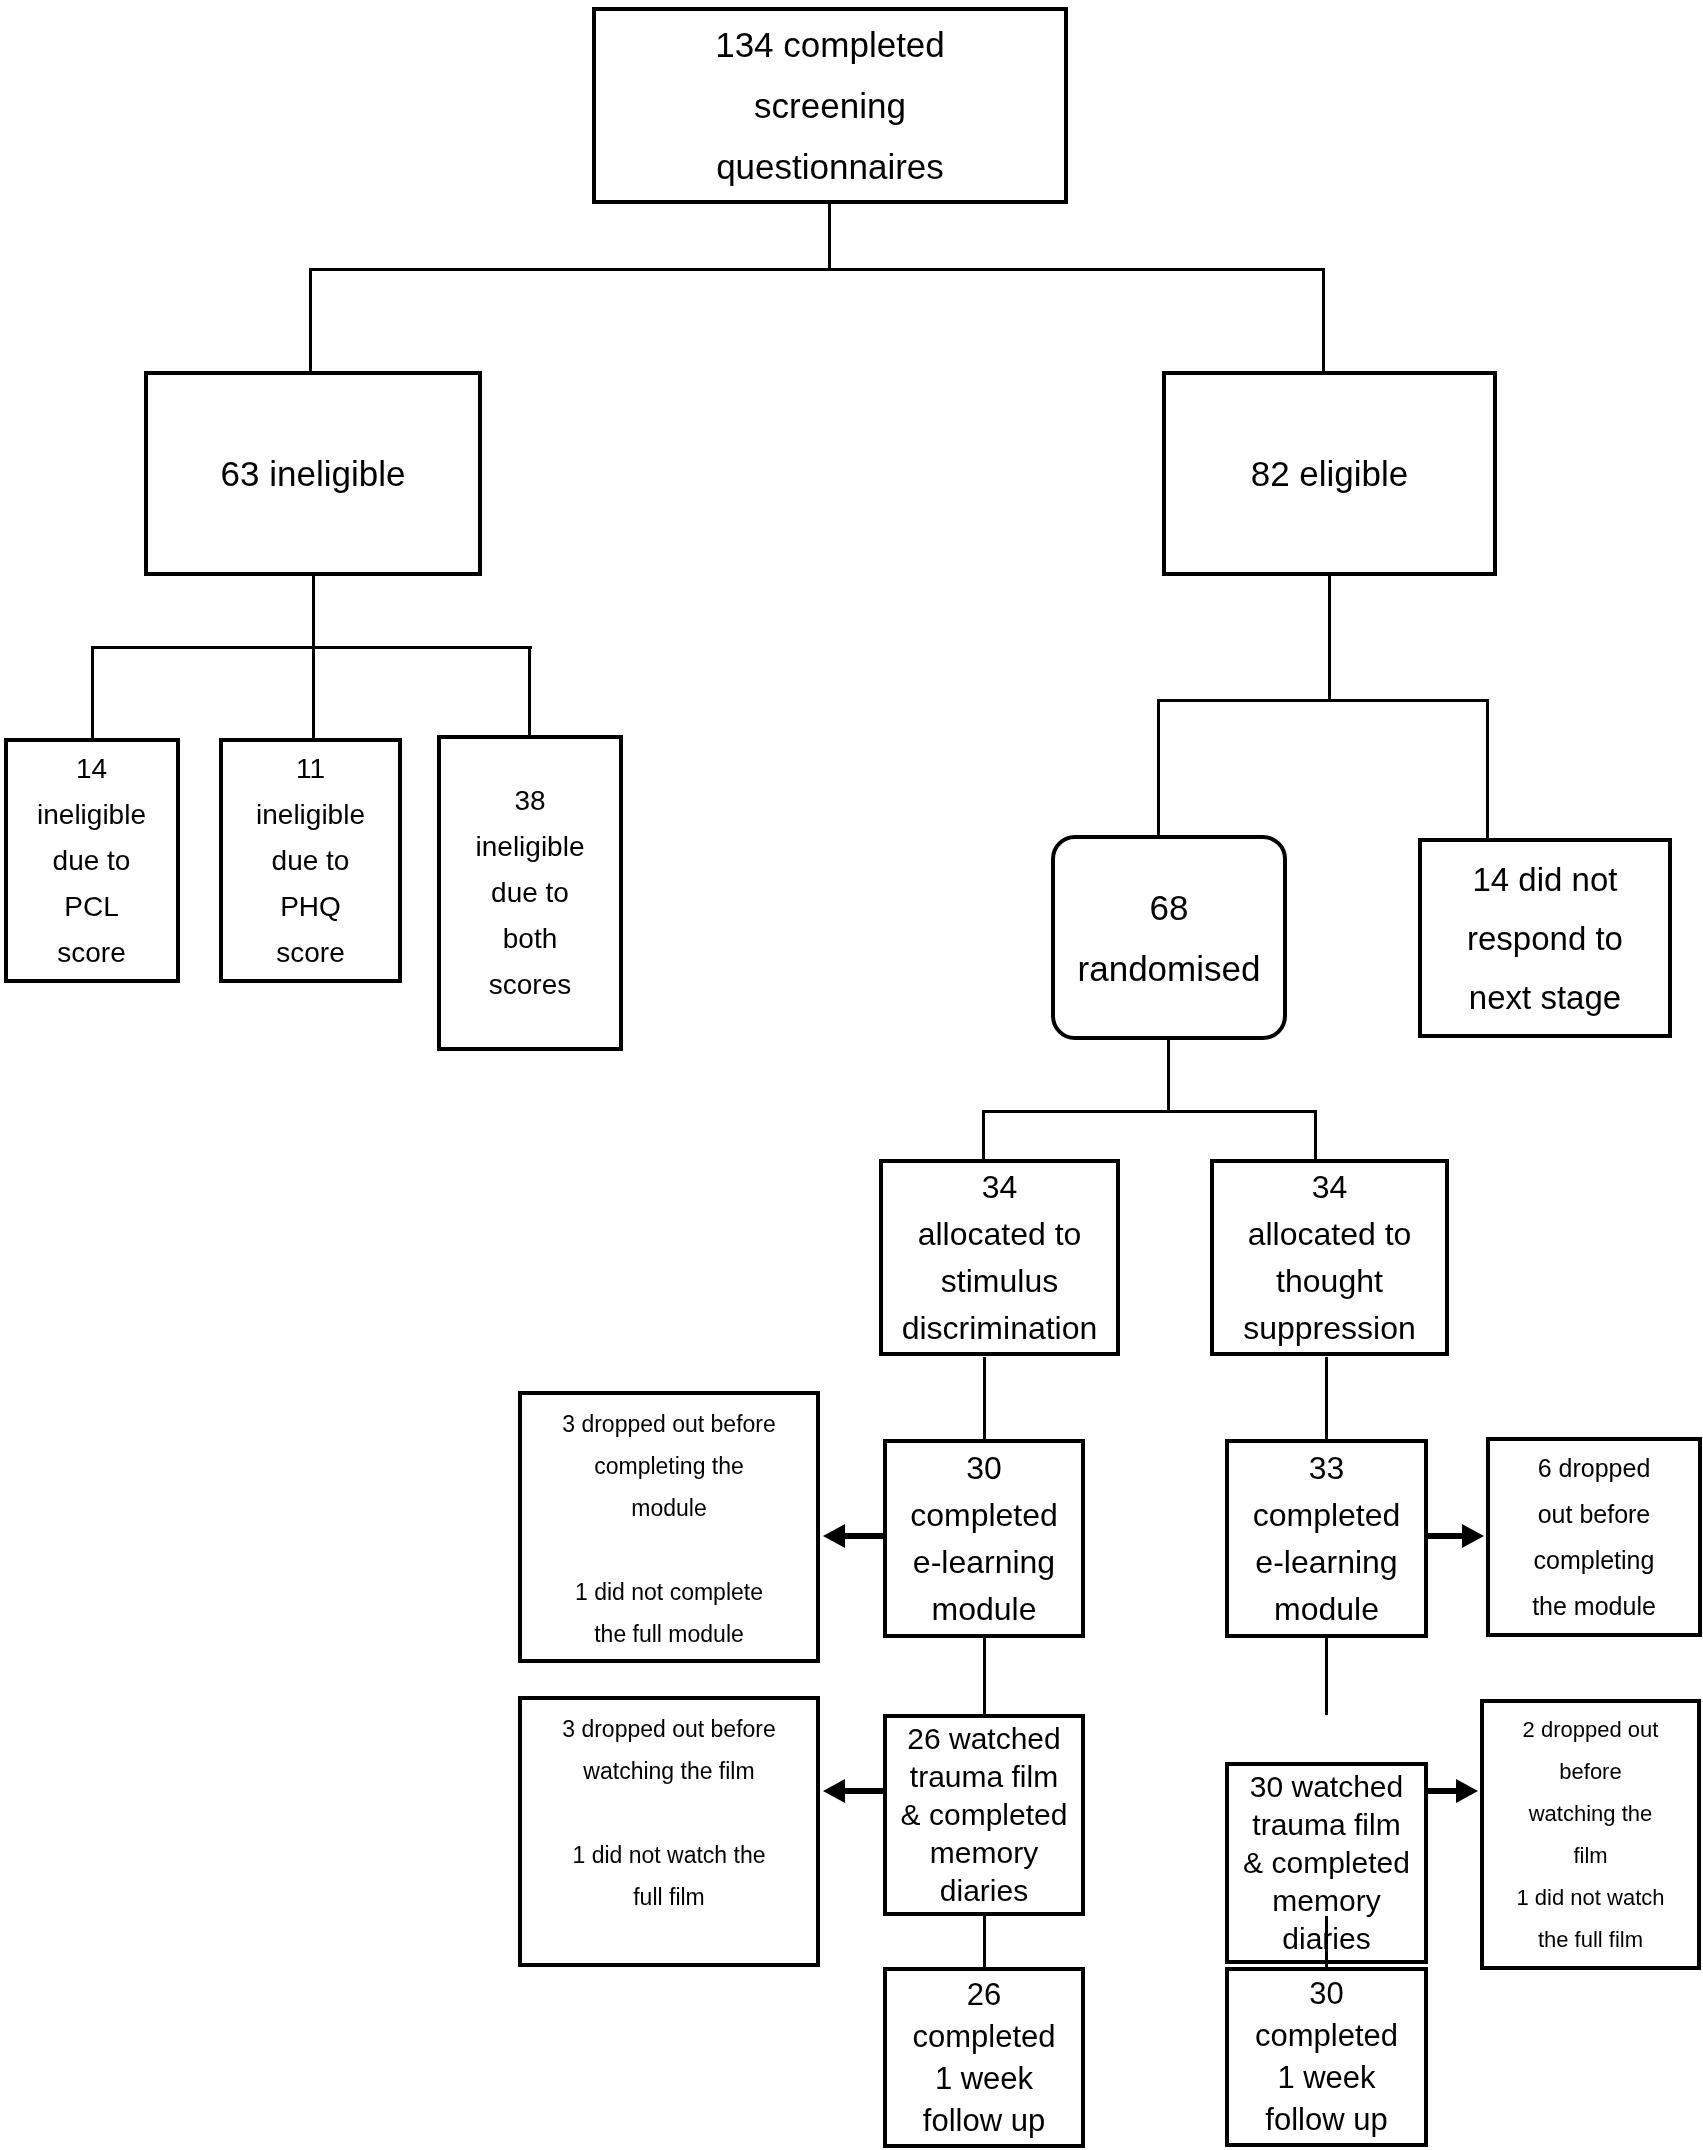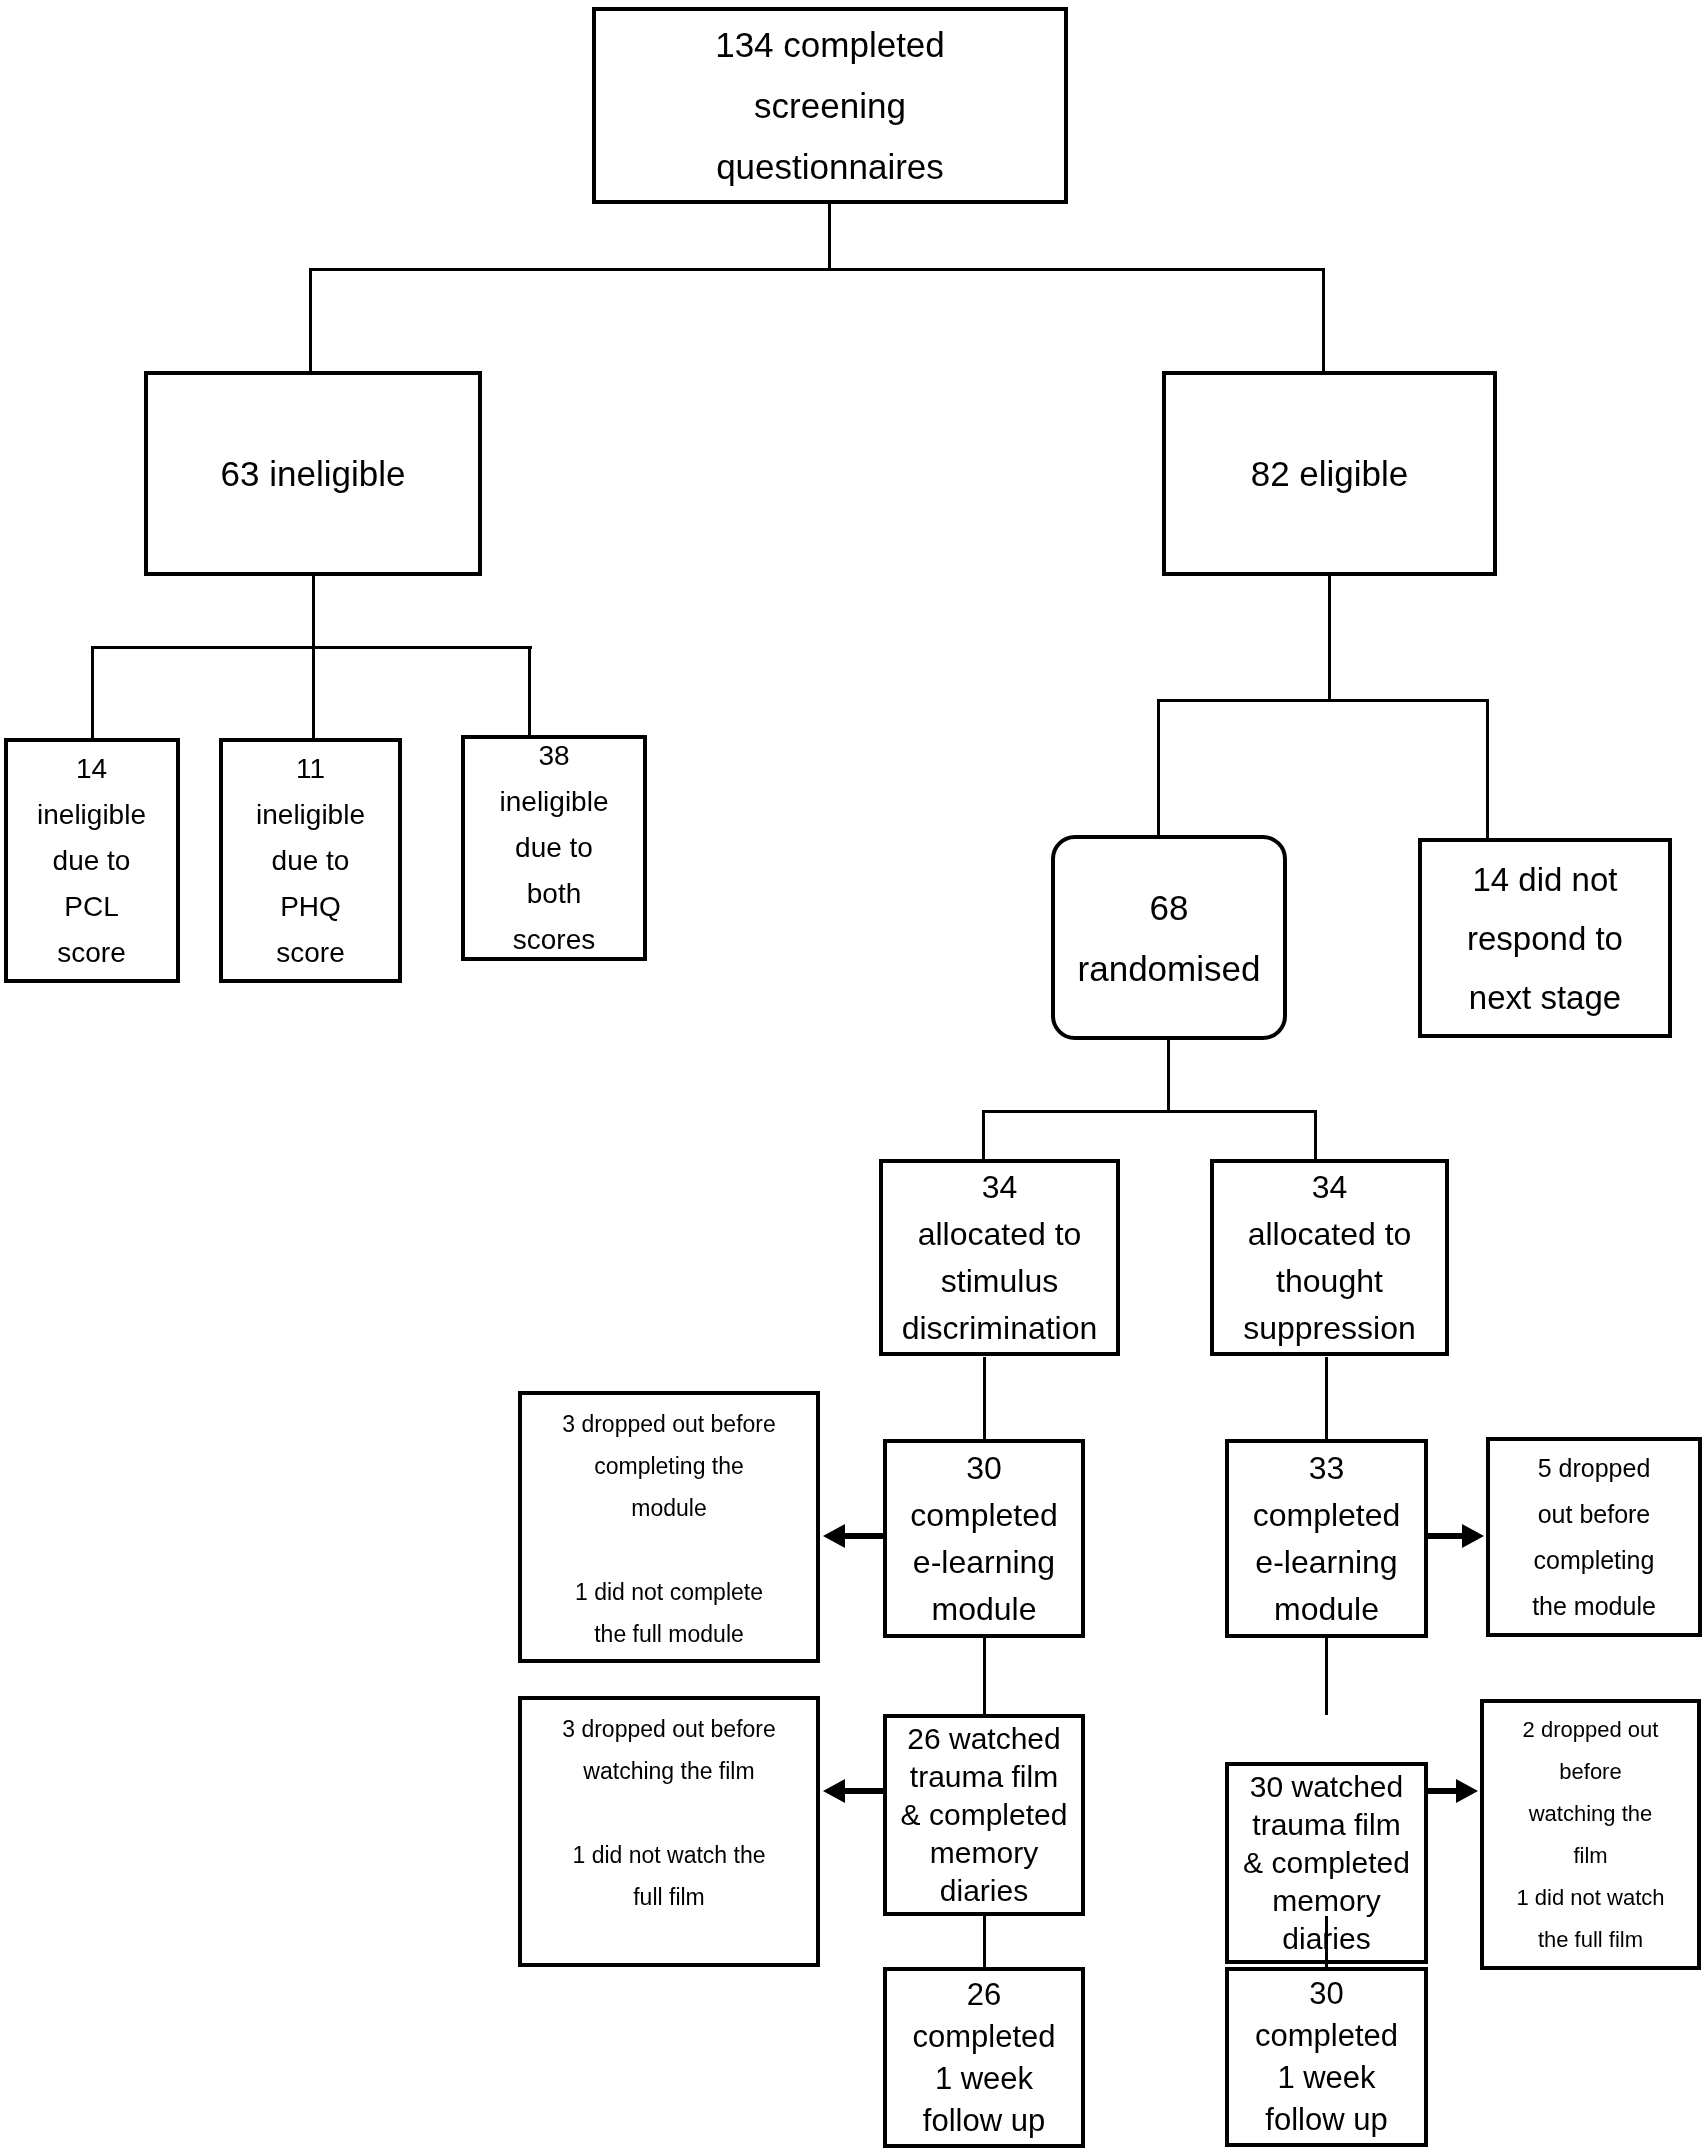--- a/index.html
+++ b/index.html
@@ -55,21 +55,21 @@
   .f-sideL{ font-size: 23px; line-height: 42px; align-items: flex-start; padding-top: 7.9px; }
   .f-sideM{ font-size: 25px; line-height: 46px; }
   .f-sideF{ font-size: 22px; line-height: 42px; }
 
   
   #b-screened   { left: 592px; top: 7px;   width: 476px; height: 197px; }
   #b-inel63     { left: 144px;  top: 371px;  width: 338px;  height: 205px; text-align: right; }
   #b-elig82     { left: 1162px; top: 371px;  width: 335px;  height: 205px; }
   #b-pcl        { left: 3.5px;    top: 738px; width: 176px;  height: 245px; }
   #b-phq        { left: 219px;  top: 738px; width: 183px;  height: 245px; }
-  #b-both       { left: 437px; top: 735px; width: 186px;  height: 226px; margin-left: 24px; }
+  #b-both       { left: 437px; top: 735px; width: 186px;  height: 316px; }
   #b-rand68     { left: 1051px; top: 835px; width: 236px;  height: 205px; border-radius: 24px; }
   #b-noresp     { left: 1418px; top: 838px; width: 254px;  height: 200px; }
   #b-alloc-sd   { left: 879px; top: 1159px; width: 241px;  height: 197px; }
   #b-alloc-ts   { left: 1210px; top: 1159px; width: 239px;  height: 197px; }
   #b-el-sd      { left: 883px; top: 1439px; width: 202px;  height: 199px; }
   #b-el-ts      { left: 1225px; top: 1439px; width: 203px;  height: 199px; }
   #b-dropmod-sd { left: 518px; top: 1391px; width: 302px;  height: 272px; }
   #b-dropmod-ts { left: 1486px; top: 1437px; width: 216px;  height: 200px; }
   #b-film-sd    { left: 883px; top: 1714px; width: 202px;  height: 202px; }
   #b-film-ts    { left: 1225px; top: 1714px; width: 203px;  height: 202px; margin-top: 48px; }
@@ -158,21 +158,21 @@
   <div class="box f-md" id="b-el-ts">33
 completed
 e-learning
 module</div>
   <div class="box f-sideL" id="b-dropmod-sd">3 dropped out before
 completing the
 module
 
 1 did not complete
 the full module</div>
-  <div class="box f-sideM" id="b-dropmod-ts">5 dropped
+  <div class="box f-sideM" id="b-dropmod-ts">6 dropped
 out before
 completing
 the module</div>
   <div class="box f-film" id="b-film-sd">26 watched
 trauma film
 &amp; completed
 memory
 diaries</div>
   <div class="box f-film" id="b-film-ts">30 watched
 trauma film

